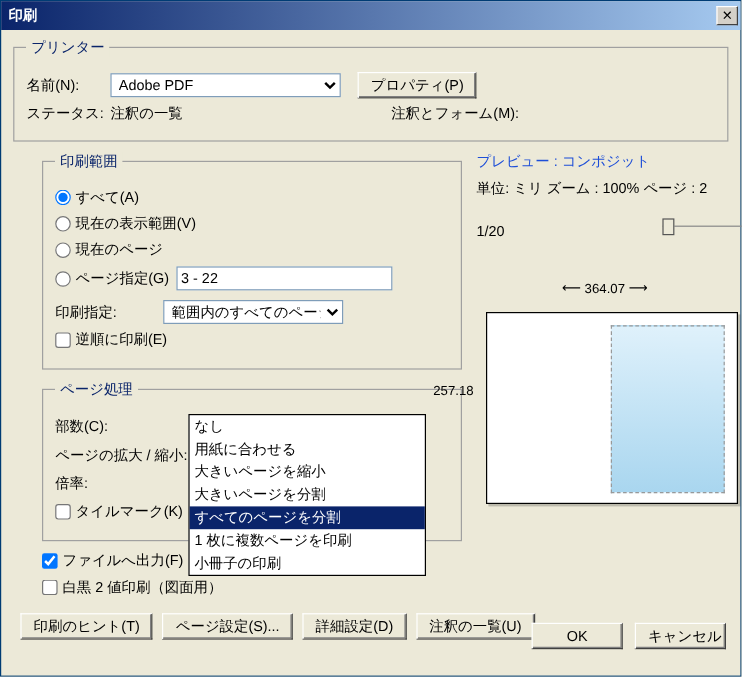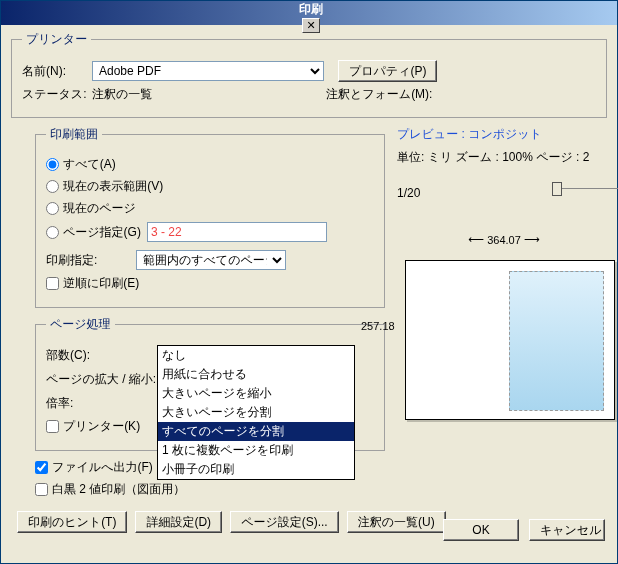--- a/index.html
+++ b/index.html
@@ -10,21 +10,20 @@
     background: #ece9d8;
     color: #000;
   }
   .window { width: 618px; height: 564px; background: #ece9d8; border: 1px solid #003c74; position: relative; }
   .titlebar {
     height: 24px;
     background: linear-gradient(to right, #0a246a, #a6caf0);
     color: #fff;
     display: flex; align-items: center; justify-content: space-between;
     padding: 0 2px 0 6px;
-    flex-direction: column;
   }
   .titlebar .title { font-weight: bold; }
   .titlebar .closebtn {
     width: 18px; height: 16px; background: #d4d0c8;
     border: 1px solid #fff; border-right-color:#404040; border-bottom-color:#404040;
     display: flex; align-items: center; justify-content: center;
     font-size: 11px; color:#000;
   }
   .content { padding: 6px 10px; }
   fieldset {
@@ -108,21 +107,21 @@
     <span class="title">印刷</span>
     <div class="closebtn">✕</div>
   </div>
 
   <div class="content">
 
     <fieldset>
       <legend>プリンター</legend>
       <div class="row">
         <label class="fld"><span>名前(N):</span></label>
-        <select style="width:232px">
+        <select style="width:192px">
           <option>Adobe PDF</option>
         </select>
         <span style="width:14px"></span>
         <button>プロパティ(P)</button>
       </div>
       <div class="row">
         <label class="fld">ステータス:</label>
         <span style="width:220px">注釈の一覧</span>
         <span style="width:14px"></span>
         <span>注釈とフォーム(M):</span>
@@ -142,21 +141,21 @@
             <input type="radio" name="rng" style="">
             <span>現在の表示範囲(V)</span>
           </div>
           <div class="radio-row">
             <input type="radio" name="rng" style="">
             <span>現在のページ</span>
           </div>
           <div class="radio-row">
             <input type="radio" name="rng" style="">
             <span>ページ指定(G)</span>
-            <input type="text" style="width: 180px; margin-left: 6px; color: #ef4444;" disabled="" value="3 - 22">
+            <input type="text" style="width: 180px; margin-left: 6px; color: #000000;" disabled="" value="3 - 22">
           </div>
           <div class="row" style="margin-top:8px">
             <label style="width:90px">印刷指定:</label>
             <select style="width:150px">
               <option>範囲内のすべてのページ</option>
             </select>
           </div>
           <div class="check-row">
             <input type="checkbox" style="">
             <span>逆順に印刷(E)</span>
@@ -183,21 +182,21 @@
             <select style="width:170px">
               <option>すべてのページを分割</option>
             </select>
           </div>
           <div class="row">
             <label style="width:120px">倍率:</label>
             <input type="text" style="width: 20px;">
           </div>
           <div class="check-row">
             <input type="checkbox" style="">
-            <span>プリンター(K)</span>
+            <span>タイルマーク(K)</span>
           </div>
         </fieldset>
 
         <div class="check-row">
           <input type="checkbox" checked="" style="">
           <span>ファイルへ出力(F)</span>
         </div>
         <div class="check-row">
           <input type="checkbox" style="">
           <span>白黒 2 値印刷（図面用）</span>
@@ -236,22 +235,22 @@
       <div>用紙に合わせる</div>
       <div>大きいページを縮小</div>
       <div>大きいページを分割</div>
       <div class="selected">すべてのページを分割</div>
       <div>1 枚に複数ページを印刷</div>
       <div>小冊子の印刷</div>
     </div>
 
     <div class="bottom-buttons">
       <button>印刷のヒント(T)</button>
+      <button>ページ設定(S)...</button>
       <button>詳細設定(D)</button>
-      <button>ページ設定(S)...</button>
       <button>注釈の一覧(U)</button>
     </div>
 
     <div class="main-buttons">
       <button>OK</button>
       <button>キャンセル</button>
     </div>
 
   </div>
 </div>

